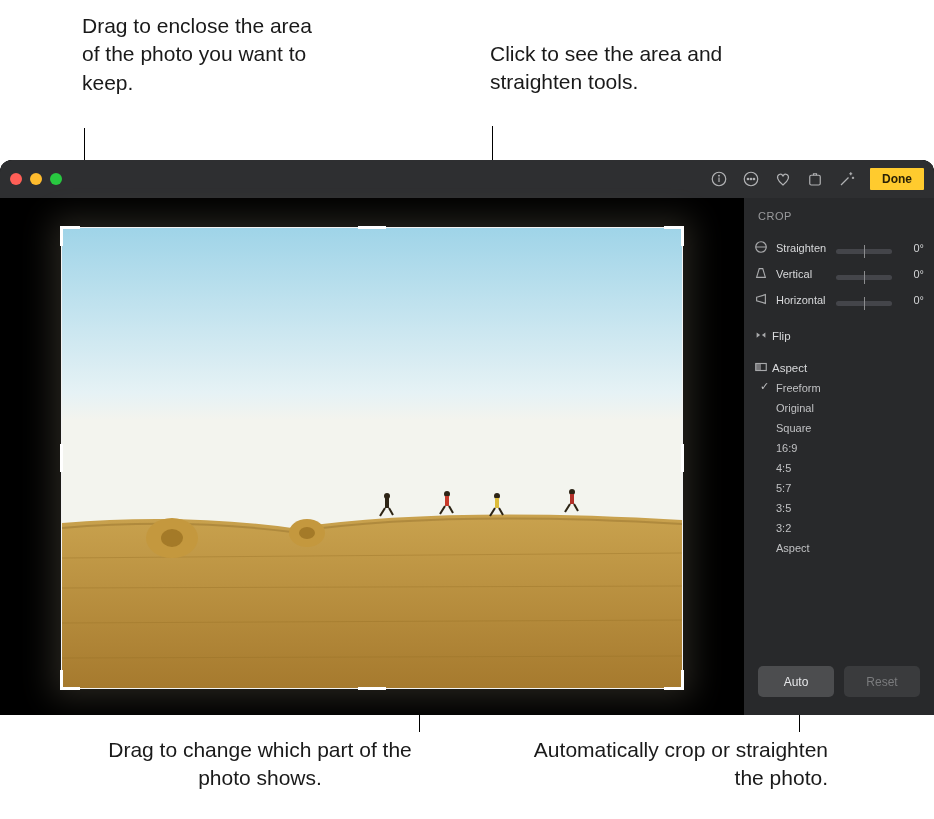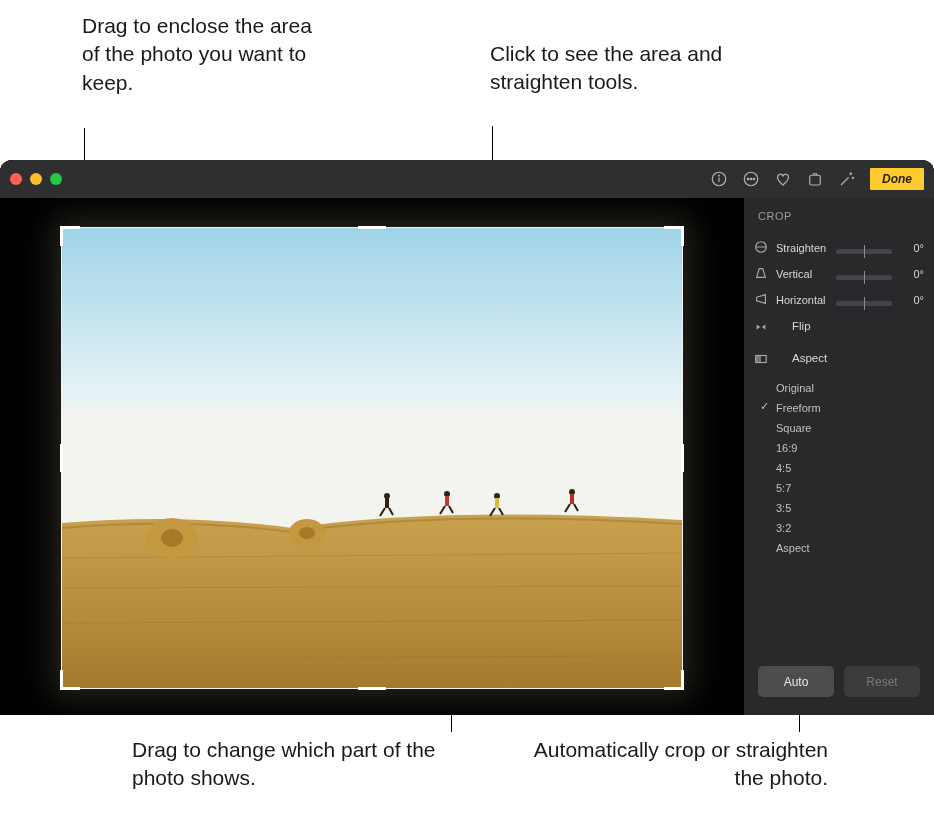--- a/index.html
+++ b/index.html
@@ -83,21 +83,20 @@
   .done-btn {
     background: #ffcb2e;
     color: #2b2206;
     border: none;
     border-radius: 1px;
     padding: 4px 12px;
     font-size: 12px;
     font-weight: 600;
     cursor: pointer;
     font-family: inherit;
-    font-style: italic;
   }
 
   
   .win-body {
     display: flex;
     height: calc(100% - 38px);
     background: #1c1d1f;
   }
 
   
@@ -192,21 +191,21 @@
   .adj-row .track::after {
     content: "";
     position: absolute;
     left: 50%; top: -4px;
     width: 1px; height: 13px;
     background: #8b8c8e;
   }
   .adj-row .val { width: 24px; text-align: right; color: #d3d4d6; font-size: 11px; }
 
   .section-row {
-    display: flex; align-items: flex-start; gap: 24px;
+    display: flex; align-items: flex-end; gap: 4px;
     height: 22px;
     color: #d8d9db;
     margin-top: 10px;
     cursor: pointer;
   }
   .section-row .aicon { width: 14px; height: 14px; fill: #a8a9ab; }
 
   .aspect-list { margin-top: 4px; padding-left: 6px; }
   .aspect-item {
     display: flex; align-items: center;
@@ -249,21 +248,21 @@
 <body>
 
 <div class="callout" style="left:82px; top:12px; width:230px;">
   <span>Drag to enclose the area of the photo you want to keep.</span>
   <div class="line" style="left:2px; top:116px; width:1px; height:100px;"></div>
 </div>
 <div class="callout" style="left:490px; top:40px; width:240px;">
   <span>Click to see the area and straighten tools.</span>
   <div class="line" style="left:2px; top:86px; width:1px; height:45px;"></div>
 </div>
-<div class="callout" style="left:132px; top:736px; width:320px; text-align:left;">
+<div class="callout" style="left:100px; top:736px; width:320px; text-align:center;">
   <span>Drag to change which part of the photo shows.</span>
   <div class="line" style="right:0px; top:-56px; width:1px; height:52px;"></div>
 </div>
 <div class="callout" style="left:528px; top:736px; width:300px; text-align:right;">
   <span>Automatically crop or straighten the photo.</span>
   <div class="line" style="right:28px; top:-30px; width:1px; height:26px;"></div>
 </div>
 
 <div class="window">
   <div class="titlebar">
@@ -408,22 +407,22 @@
 
       <div class="section-row">
         <svg class="aicon" viewBox="0 0 16 16">
             <rect x="2" y="4" width="12" height="8" fill="none" stroke="#a8a9ab" stroke-width="1.3"></rect>
             <rect x="2" y="4" width="6" height="8" fill="#a8a9ab" opacity="0.6"></rect>
           </svg>
         <span>Aspect</span>
       </div>
 
       <div class="aspect-list">
+        <div class="aspect-item selected">Freeform</div>
         <div class="aspect-item">Original</div>
-        <div class="aspect-item selected">Freeform</div>
         <div class="aspect-item">Square</div>
         <div class="aspect-item">16:9</div>
         <div class="aspect-item">4:5</div>
         <div class="aspect-item">5:7</div>
         <div class="aspect-item">3:5</div>
         <div class="aspect-item">3:2</div>
         <div class="aspect-item">Aspect</div>
       </div>
 
       <div class="sidebar-footer">

